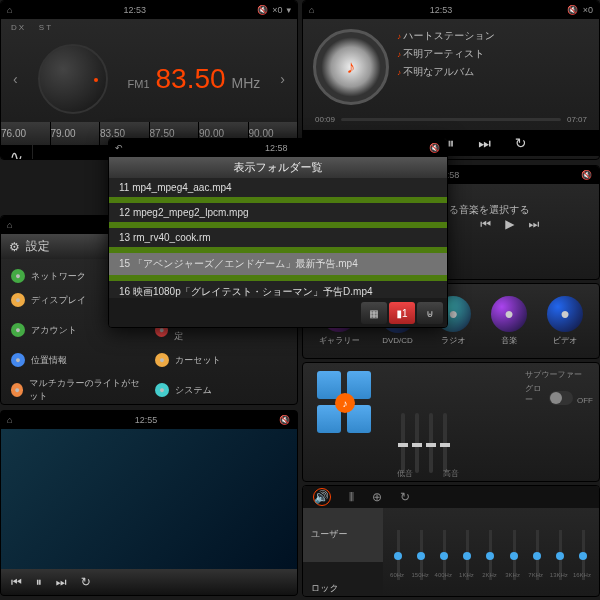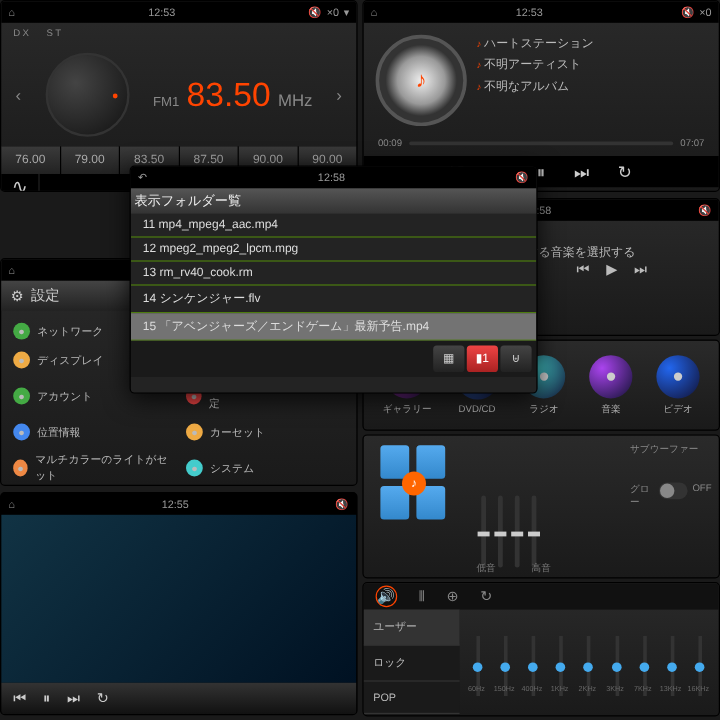--- a/index.html
+++ b/index.html
@@ -14,41 +14,41 @@
 .radio .dx-st{font-size:8px;color:#888;letter-spacing:2px;padding:4px 10px}
 .radio .tuner{display:flex;align-items:center;justify-content:space-between;padding:8px 12px}
 .radio .dial{width:70px;height:70px;border-radius:50%;background:radial-gradient(circle at 35% 35%,#444,#111);border:2px solid #333;position:relative}
 .radio .dial::after{content:"";position:absolute;width:4px;height:4px;background:#f40;border-radius:50%;right:8px;top:32px}
 .radio .freq{display:flex;align-items:baseline;gap:6px}
 .radio .fm{font-size:11px;color:#888}
 .radio .mhz{font-size:28px;color:#f40;font-weight:300}
 .radio .unit{font-size:14px;color:#888}
 .radio .chev{color:#888;font-size:14px;cursor:pointer}
 .radio .presets{display:flex;gap:1px;background:#000;padding:0}
-.radio .preset{flex:1;background:linear-gradient(#3a3a3a,#222);text-align:center;font-size:10px;padding:6px 0;color:#aaa;cursor:pointer}
+.radio .preset{flex:1;background:linear-gradient(#3a3a3a,#222);text-align:left;font-size:10px;padding:6px 0;color:#aaa;cursor:pointer}
 .radio .nav-tab{background:#000;height:22px;display:flex}
 .radio .nav-tab .tab{width:32px;display:flex;align-items:center;justify-content:center;border-right:1px solid #222}
 
 
 .nowplay{right:0;top:0;width:298px;height:160px}
 .nowplay .body{display:flex;padding:10px;gap:8px}
 .nowplay .disc{width:76px;height:76px;border-radius:50%;background:radial-gradient(circle,#eee 0%,#999 40%,#333 60%);border:3px solid #555;position:relative}
 .nowplay .disc::after{content:"♪";position:absolute;top:50%;left:50%;transform:translate(-50%,-50%);color:#f40;font-size:18px}
 .nowplay .meta{display:flex;flex-direction:column;gap:4px;font-size:10px;color:#bbb}
 .nowplay .meta div::before{content:"♪ ";color:#f40;font-size:8px}
 .nowplay .progress{display:flex;align-items:center;gap:6px;padding:0 12px;font-size:8px;color:#888}
 .nowplay .bar{flex:1;height:3px;background:#333;border-radius:2px}
 .nowplay .nav-tab{background:#000;height:26px;display:flex;align-items:center;justify-content:center;gap:24px;color:#ccc;font-size:14px;margin-top:6px}
 .nowplay .nav-tab span{cursor:pointer}
 
 
 .folder{left:108px;top:138px;width:340px;height:190px;z-index:10;background:#232323;box-shadow:0 4px 20px rgba(0,0,0,0.8)}
-.folder .title{background:linear-gradient(#555,#333);padding:3px;font-size:11px;color:#eee}
+.folder .title{background:linear-gradient(#555,#333);text-align:center;padding:3px;font-size:11px;color:#eee}
 .folder .files{max-height:120px;overflow:hidden}
-.folder .file{padding:4px 10px;font-size:10px;color:#ddd;border-bottom:1px solid #4d7c0f;cursor:pointer}
+.folder .file{padding:4px 10px;font-size:10px;color:#ddd;border-bottom:6px solid #4d7c0f;cursor:pointer}
 .folder .file.sel{background:#737373}
 .folder .foot{display:flex;justify-content:flex-end;gap:2px;padding:4px;background:#1a1a1a}
 .folder .foot .btn{width:26px;height:22px;background:linear-gradient(#444,#222);border-radius:3px;display:flex;align-items:center;justify-content:center;font-size:10px;cursor:pointer}
 .folder .foot .btn.red{background:linear-gradient(#e44,#a22);color:#fff}
 
 
 .settings{left:0;top:215px;width:298px;height:190px}
 .settings .hdr{display:flex;align-items:center;gap:6px;padding:4px 8px;background:linear-gradient(#444,#222);font-size:12px}
 .settings .grid{display:grid;grid-template-columns:1fr 1fr;gap:2px 12px;padding:6px 10px}
 .settings .item{display:flex;align-items:center;gap:6px;font-size:9px;color:#bbb;padding:4px 0;cursor:pointer}
@@ -76,39 +76,39 @@
 .seat-eq{right:0;top:362px;width:298px;height:120px;display:flex}
 .seat-eq .seats{width:90px;position:relative;padding:8px}
 .seat-eq .seat{width:24px;height:28px;background:linear-gradient(#5ae,#38c);border-radius:3px;position:absolute}
 .seat-eq .seat.s1{left:14px;top:8px}.seat-eq .seat.s2{left:44px;top:8px}
 .seat-eq .seat.s3{left:14px;top:42px}.seat-eq .seat.s4{left:44px;top:42px}
 .seat-eq .mball{position:absolute;width:20px;height:20px;border-radius:50%;background:#f60;left:32px;top:30px;display:flex;align-items:center;justify-content:center;font-size:10px;color:#fff}
 .seat-eq .sliders{flex:1;display:flex;gap:10px;align-items:flex-end;padding:8px}
 .seat-eq .sl{width:4px;height:60px;background:#333;border-radius:2px;position:relative}
 .seat-eq .sl::after{content:"";position:absolute;width:10px;height:4px;background:#ccc;left:-3px;top:30px}
 .seat-eq .right-ctrl{width:80px;padding:6px;font-size:8px;color:#888}
-.seat-eq .toggle{display:flex;align-items:flex-start;gap:4px;margin-top:22px}
+.seat-eq .toggle{display:flex;align-items:flex-end;gap:4px;margin-top:3px}
 .seat-eq .sw{width:28px;height:14px;background:#333;border-radius:7px;position:relative}
 .seat-eq .sw::after{content:"";position:absolute;width:12px;height:12px;background:#888;border-radius:50%;left:1px;top:1px}
 .seat-eq .labels{position:absolute;bottom:2px;left:94px;display:flex;gap:30px;font-size:8px;color:#777}
 
 
 .video{left:0;top:410px;width:298px;height:186px;background:#000}
 .video .vbody{height:140px;background:linear-gradient(135deg,#134,#012);display:flex;align-items:center;justify-content:center;color:#456;font-size:10px}
 .video .vctrls{height:26px;background:linear-gradient(#333,#111);display:flex;align-items:center;gap:14px;padding:0 10px;font-size:12px}
 .video .vctrls span{cursor:pointer}
 
 
 .eq{right:0;top:485px;width:298px;height:112px}
 .eq .eqtabs{height:22px;background:#111;display:flex;align-items:center;gap:18px;padding:0 10px;font-size:12px}
 .eq .eqtabs .t{cursor:pointer;color:#888}
 .eq .eqtabs .t.active{color:#f40;border:1px solid #f40;border-radius:50%;width:18px;height:18px;display:flex;align-items:center;justify-content:center}
 .eq .eqbody{display:flex;height:88px}
 .eq .presets2{width:80px;background:#1a1a1a}
-.eq .preset2{padding:8px 8px;font-size:9px;color:#bbb;border-bottom:1px solid #333;cursor:pointer}
+.eq .preset2{padding:20px 8px;font-size:9px;color:#bbb;border-bottom:1px solid #333;cursor:pointer}
 .eq .preset2.sel{background:#333}
 .eq .bands{flex:1;display:flex;justify-content:space-around;align-items:flex-end;padding:6px 4px 16px}
 .eq .band{width:3px;height:50px;background:#333;position:relative}
 .eq .band::after{content:"";position:absolute;width:8px;height:8px;background:#4ae;border-radius:50%;left:-3px;top:22px}
 .eq .bandlbl{position:absolute;bottom:2px;font-size:6px;color:#666;transform:translateX(-50%)}
 </style>
 </head>
 <body>
 
 <div class="panel radio">
@@ -374,21 +374,21 @@
         <span>↶</span>
       </div>
       <div class="center">12:58</div>
       <div class="right">🔇</div>
     </div>
   <div class="title">表示フォルダー覧</div>
   <div class="files">
       <div class="file">11 mp4_mpeg4_aac.mp4</div>
       <div class="file">12 mpeg2_mpeg2_lpcm.mpg</div>
       <div class="file">13 rm_rv40_cook.rm</div>
-      <div class="file">14 シンケンジャー.flv</div>
       <div class="file sel">15 「アベンジャーズ／エンドゲーム」最新予告.mp4</div>
+      <div class="file">16 映画1080p「グレイテスト・ショーマン」予告D.mp4</div>
     </div>
   <div class="foot">
     <div class="btn">▦</div>
     <div class="btn red">▮<span>1</span></div>
     <div class="btn">⊎</div>
   </div>
 </div>
 
 </body></html>

